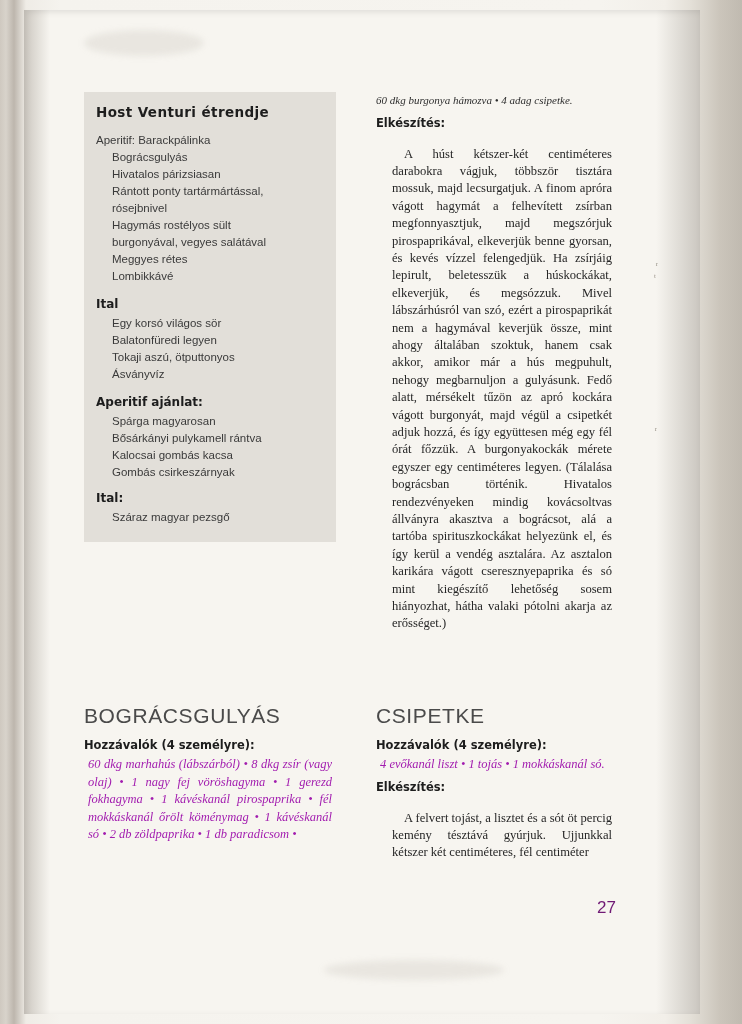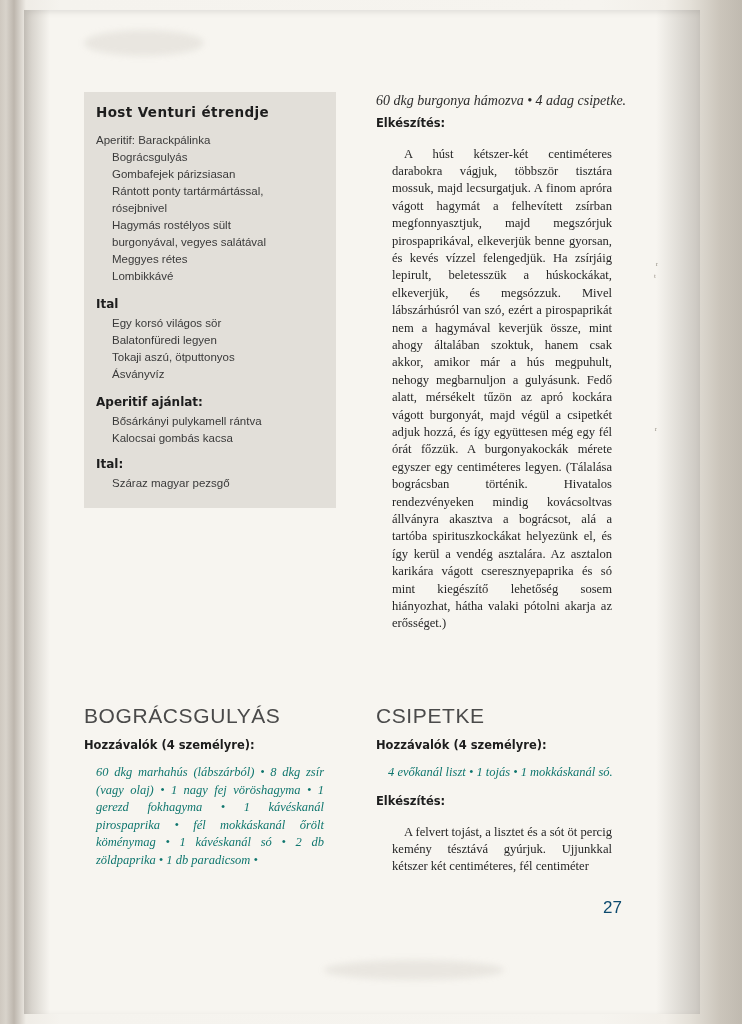--- a/index.html
+++ b/index.html
@@ -121,23 +121,23 @@
     font-weight: bold;
     font-size: 11.5px;
     color: #1d1d1d;
     margin: 0 0 3px 0;
   }
   .ingredients {
     font-family: "Liberation Serif", serif;
     font-style: italic;
     font-size: 12.5px;
     line-height: 17.5px;
-    color: #0f766e;
+    color: #a21caf;
     text-align: justify;
-    margin: 12px;
+    margin: 4px;
   }
   .method-head {
     font-family: "DejaVu Sans", sans-serif;
     font-weight: bold;
     font-size: 11.5px;
     color: #1d1d1d;
     margin: 6px 0 2px 0;
   }
   .method {
     font-family: "Liberation Serif", serif;
@@ -145,38 +145,38 @@
     line-height: 17.4px;
     color: #262626;
     text-align: justify;
     text-indent: 12px;
     margin: 16px;
   }
 
   .right-top-ing {
     font-family: "Liberation Serif", serif;
     font-style: italic;
-    font-size: 14px;
+    font-size: 11px;
     line-height: 17.5px;
     color: #2d2d2d;
     text-align: justify;
     margin: 0 0 2px 0;
   }
 
   .left-recipe { position: absolute; left: 0; top: 612px; width: 252px; }
   .right-recipe { position: absolute; left: 292px; top: 612px; width: 252px; }
 
   
   .folio {
     position: absolute;
-    right: 78px;
+    right: 84px;
     bottom: 96px;
     font-family: "Liberation Sans", sans-serif;
     font-size: 17px;
-    color: #0c4a6e;
+    color: #701a75;
   }
 
   
   .smudge {
     position: absolute;
     background: rgba(170,164,154,0.18);
     border-radius: 50%;
     filter: blur(3px);
     pointer-events: none;
   }
@@ -197,37 +197,39 @@
 
     <div class="content">
 
       <div class="col col-left">
 
         <div class="menu-box">
           <div class="menu-title">Host Venturi étrendje</div>
 
           <div class="menu-line">Aperitif: Barackpálinka</div>
           <div class="menu-line indent">Bográcsgulyás</div>
-          <div class="menu-line indent">Gombafejek párizsiasan</div>
+          <div class="menu-line indent">Hivatalos párizsiasan</div>
           <div class="menu-line indent">Rántott ponty tartármártással,</div>
           <div class="menu-line indent">rósejbnivel</div>
           <div class="menu-line indent">Hagymás rostélyos sült</div>
           <div class="menu-line indent">burgonyával, vegyes salátával</div>
           <div class="menu-line indent">Meggyes rétes</div>
           <div class="menu-line indent">Lombikkávé</div>
 
           <div class="menu-sub">Ital</div>
           <div class="menu-line indent">Egy korsó világos sör</div>
           <div class="menu-line indent">Balatonfüredi legyen</div>
           <div class="menu-line indent">Tokaji aszú, ötputtonyos</div>
           <div class="menu-line indent">Ásványvíz</div>
 
           <div class="menu-sub">Aperitif ajánlat:</div>
+          <div class="menu-line indent">Spárga magyarosan</div>
           <div class="menu-line indent">Bősárkányi pulykamell rántva</div>
           <div class="menu-line indent">Kalocsai gombás kacsa</div>
+          <div class="menu-line indent">Gombás csirkeszárnyak</div>
 
           <div class="menu-sub tight">Ital:</div>
           <div class="menu-line indent">Száraz magyar pezsgő</div>
         </div>
 
       </div>
 
       <div class="col col-right">
         <p class="right-top-ing">60 dkg burgonya hámozva • 4 adag csipetke.</p>
         <div class="method-head">Elkészítés:</div>

